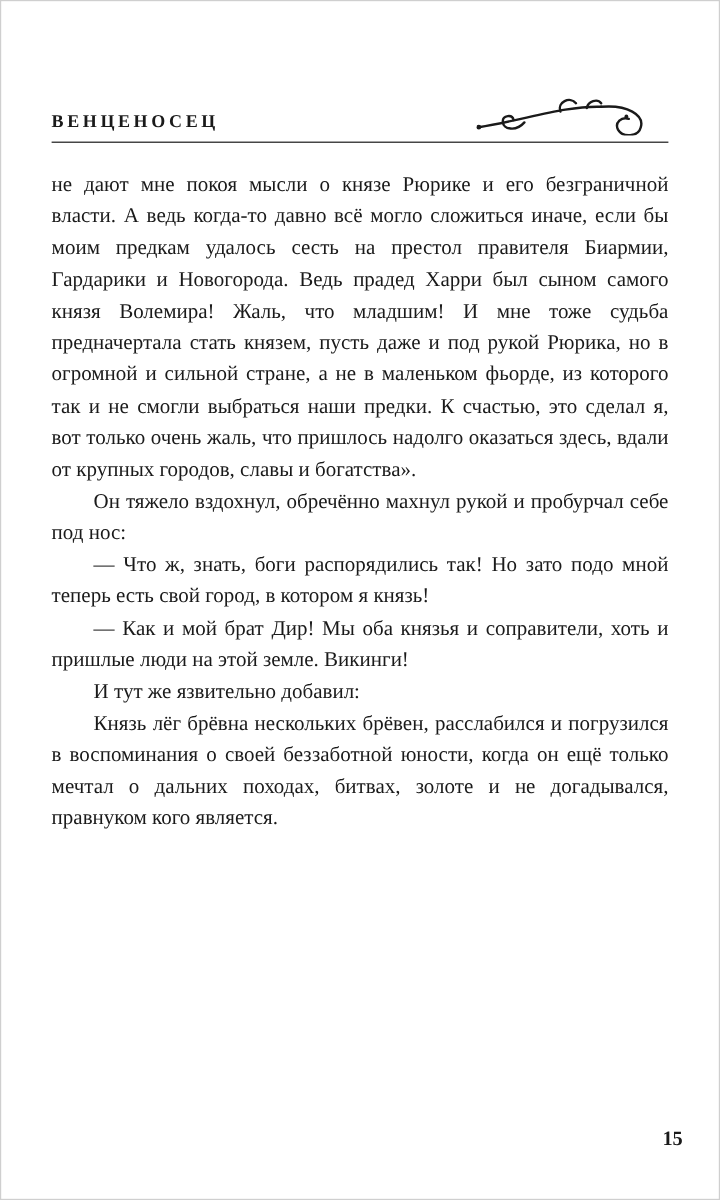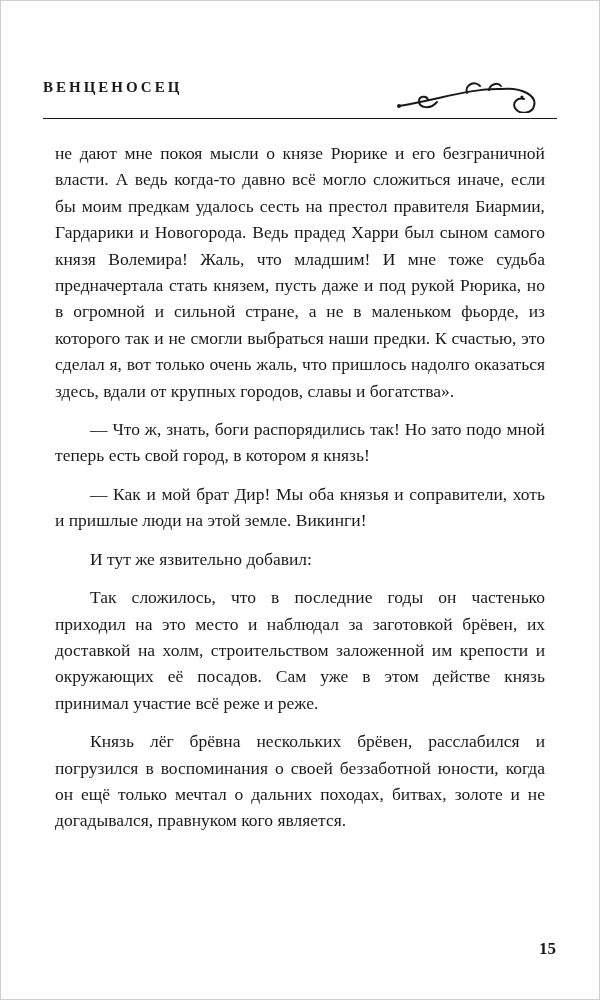--- a/index.html
+++ b/index.html
@@ -15,20 +15,21 @@
     box-sizing: border-box;
     padding: 78px 42px 0 42px;
     font-family: "Liberation Serif", serif;
     color: #1a1a1a;
     overflow: hidden;
     border: 1px solid #cfcfcf;
   }
   .page-header {
     display: flex;
     justify-content: space-between;
+    align-items: flex-end;
     height: 34px;
   }
   .running-title {
     font-weight: bold;
     font-size: 15px;
     letter-spacing: 3px;
     padding-bottom: 2px;
   }
   .ornament {
     display: inline-block;
@@ -41,29 +42,29 @@
   }
   .body-text {
     margin-top: 21px;
     font-size: 17.5px;
     line-height: 26.4px;
     text-align: justify;
     hyphens: auto;
     -webkit-hyphens: auto;
   }
   .body-text p {
-    margin: 12px;
+    margin: 0;
     text-indent: 2em;
   }
   .body-text p.continued {
     text-indent: 0;
   }
   .page-footer {
     position: absolute;
-    right: 43px;
+    right: 30px;
     bottom: 40px;
   }
   .page-number {
     font-weight: bold;
     font-size: 17px;
   }
 </style>
 </head>
 <body>
 
@@ -85,24 +86,24 @@
           <circle cx="125" cy="18" r="1.6"></circle>
         </g>
       </svg>
     </span>
   </header>
 
   <hr class="header-rule">
 
   <main class="body-text" id="paragraphs">
       <p class="continued">не дают мне покоя мысли о князе Рюрике и его безграничной власти. А ведь когда-то давно всё могло сложиться иначе, если бы моим предкам удалось сесть на престол правителя Биармии, Гардарики и Новогорода. Ведь прадед Харри был сыном самого князя Волемира! Жаль, что младшим! И мне тоже судьба предначертала стать князем, пусть даже и под рукой Рюрика, но в огромной и сильной стране, а не в маленьком фьорде, из которого так и не смогли выбраться наши предки. К счастью, это сделал я, вот только очень жаль, что пришлось надолго оказаться здесь, вдали от крупных городов, славы и богатства».</p>
+      <p>Он тяжело вздохнул, обречённо махнул рукой и пробурчал себе под нос:</p>
       <p>— Что ж, знать, боги распорядились так! Но зато подо мной теперь есть свой город, в котором я князь!</p>
       <p>— Как и мой брат Дир! Мы оба князья и соправители, хоть и пришлые люди на этой земле. Викинги!</p>
       <p>И тут же язвительно добавил:</p>
-      <p>Так сложилось, что в последние годы он частенько приходил на это место и наблюдал за заготовкой брёвен, их доставкой на холм, строительством заложенной им крепости и окружающих её посадов. Сам уже в этом действе князь принимал участие всё реже и реже.</p>
       <p>Князь лёг брёвна нескольких брёвен, расслабился и погрузился в воспоминания о своей беззаботной юности, когда он ещё только мечтал о дальних походах, битвах, золоте и не догадывался, правнуком кого является.</p>
     </main>
 
   <footer class="page-footer">
     <span class="page-number">15</span>
   </footer>
 
 </div>
 
 </body></html>

